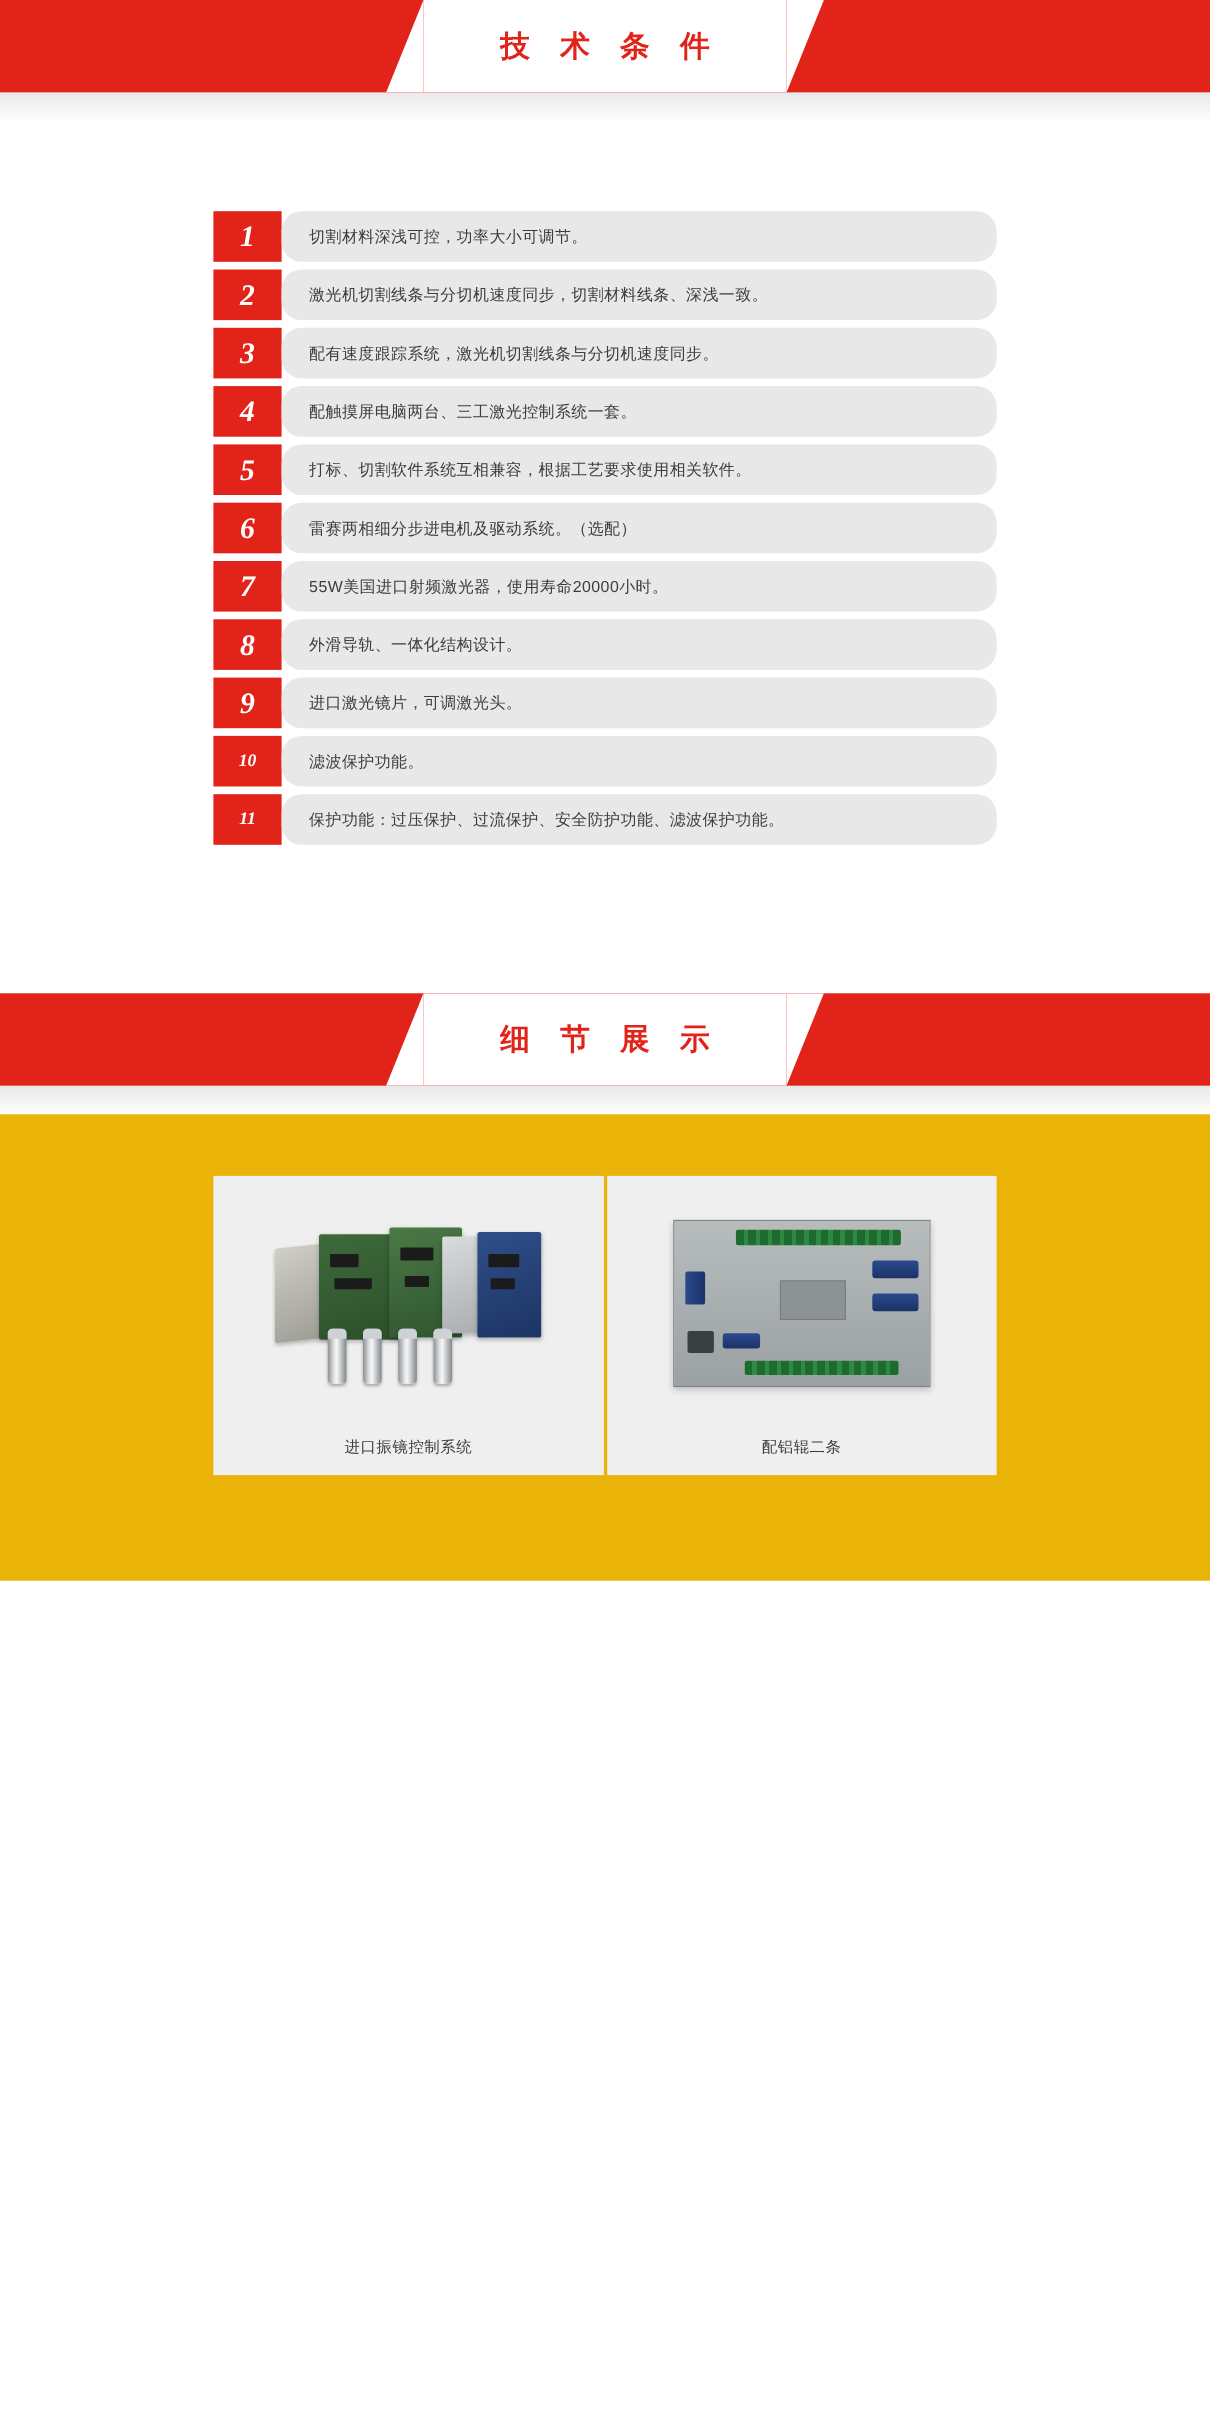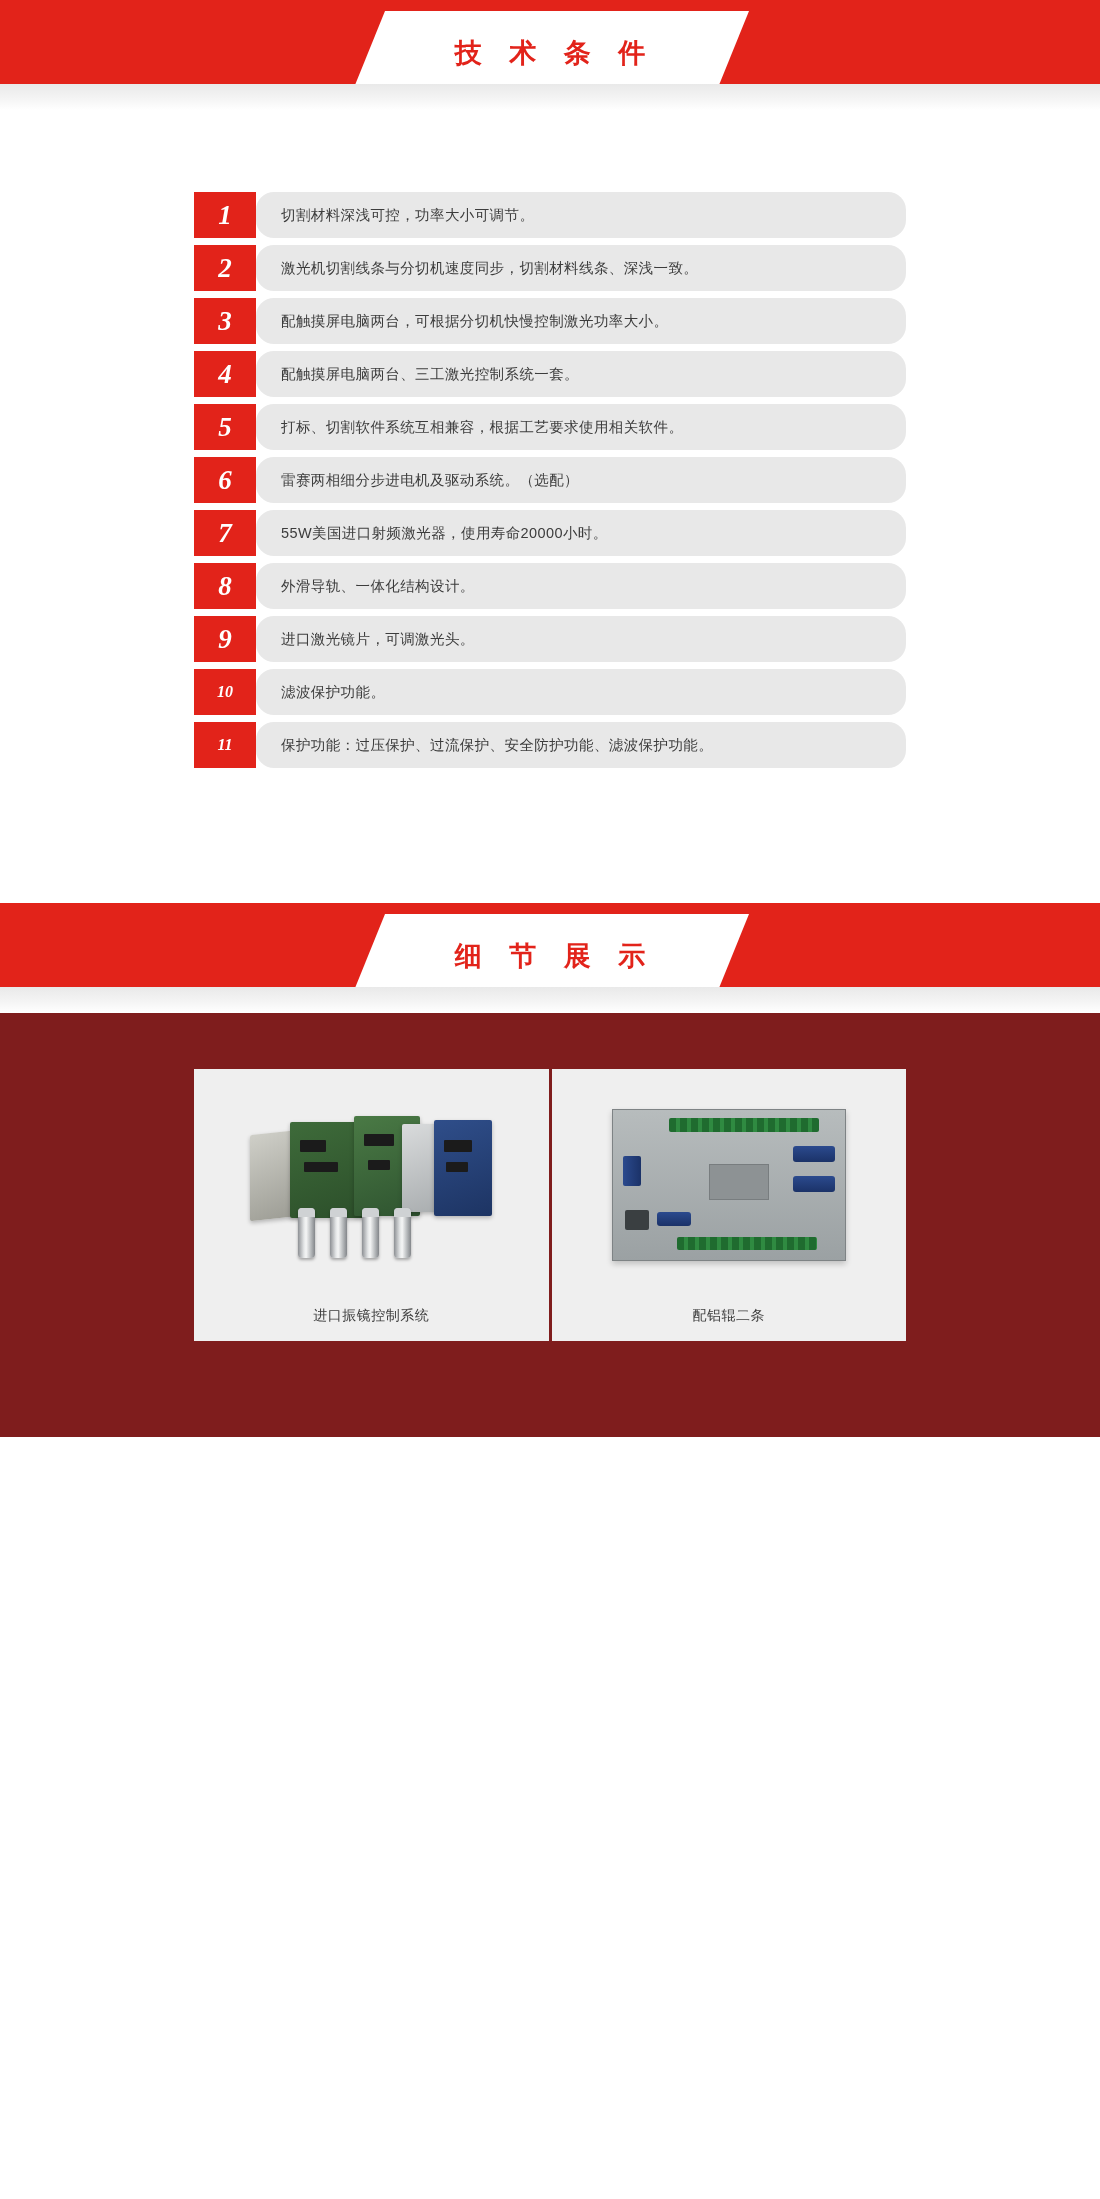--- a/index.html
+++ b/index.html
@@ -19,21 +19,21 @@
   .banner {
     position: relative;
     width: 1100px;
     height: 84px;
     background: #e2231a;
     overflow: hidden;
   }
   .banner .tab {
     position: absolute;
     left: 50%;
-    top: 11px;
+    top: 0;
     transform: translateX(-50%);
     width: 330px;
     height: 84px;
     background: #ffffff;
   }
   .banner .tab::before,
   .banner .tab::after {
     content: "";
     position: absolute;
     top: 0;
@@ -112,21 +112,21 @@
     border-radius: 18px;
   }
 
   .gap-block {
     height: 128px;
   }
 
   
   .gallery-wrap {
     padding: 56px 0 96px 0;
-    background: #7f1d1d;
+    background: #eab308;
   }
   .gallery {
     width: 712px;
     margin: 0 auto;
     display: grid;
     grid-template-columns: 1fr 1fr;
     gap: 3px;
   }
   .gal-cell {
     background: #efefef;
@@ -324,21 +324,21 @@
       <div class="spec-text">切割材料深浅可控，功率大小可调节。</div>
     </div>
 
     <div class="spec-row">
       <div class="spec-num">2</div>
       <div class="spec-text">激光机切割线条与分切机速度同步，切割材料线条、深浅一致。</div>
     </div>
 
     <div class="spec-row">
       <div class="spec-num">3</div>
-      <div class="spec-text">配触摸屏电脑两台，可根据分切机快慢控制激光功率大小。</div>
+      <div class="spec-text">配有速度跟踪系统，激光机切割线条与分切机速度同步。</div>
     </div>
 
     <div class="spec-row">
       <div class="spec-num">4</div>
       <div class="spec-text">配触摸屏电脑两台、三工激光控制系统一套。</div>
     </div>
 
     <div class="spec-row">
       <div class="spec-num">5</div>
       <div class="spec-text">打标、切割软件系统互相兼容，根据工艺要求使用相关软件。</div>

